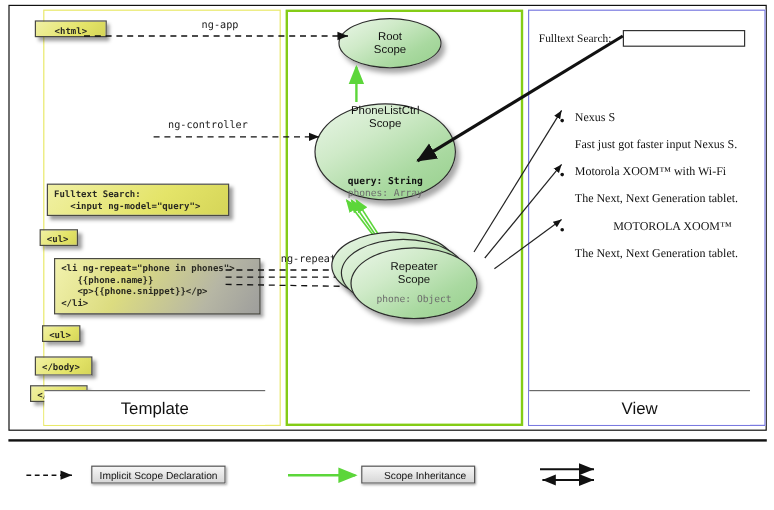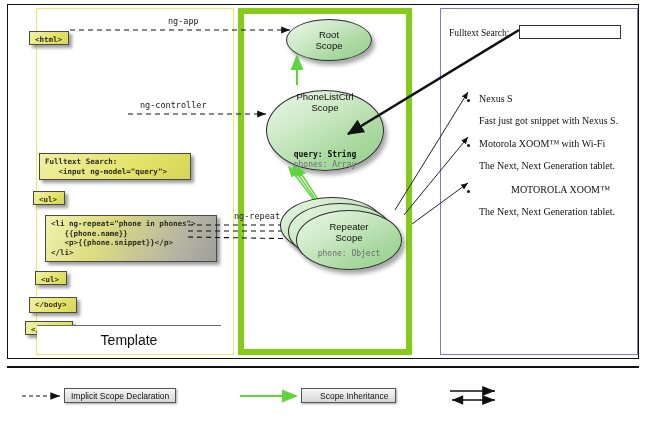--- a/index.html
+++ b/index.html
@@ -9,21 +9,21 @@
   
   .outer-frame{position:absolute;left:7px;top:4px;width:632px;height:355px;border:1px solid #111;box-sizing:border-box;}
 
   
   .panel{position:absolute;box-sizing:border-box;background:#fff;}
   .panel .panel-body{position:absolute;inset:0;}
   .panel-label{position:absolute;left:0;right:12px;bottom:0;height:28px;border-top:1px solid #6a6a6a;
      display:flex;align-items:center;justify-content:center;font-size:14px;color:#111;background:#fff;}
 
   #panel-template{left:36px;top:8px;width:198px;height:347px;border:1px solid #e9e96a;}
-  #panel-model{left:238px;top:8px;width:174px;height:347px;border:6px solid #84cc16;}
+  #panel-model{left:238px;top:8px;width:198px;height:347px;border:2px solid #84cc16;}
   #panel-view{left:440px;top:8px;width:198px;height:347px;border:1px solid #7a7ae0;}
 
   
   .codebox{position:absolute;box-sizing:border-box;
     border:1px solid #4a4a42;
     background:linear-gradient(135deg,#f2f2a8 0%,#e9e96a 45%,#d8d85c 100%);
     box-shadow:3px 3px 3px rgba(0,0,0,.38);
     font-family:"DejaVu Sans Mono","Liberation Mono",monospace;
     font-size:7.5px;line-height:9.5px;color:#2a2a22;
     padding:3px 5px;white-space:pre;font-weight:bold;}
@@ -62,30 +62,30 @@
 </style>
 </head>
 <body>
 
 <div id="stage">
 
   <div class="outer-frame"></div>
 
   <div class="panel" id="panel-template">
     <div class="panel-body">
-      <div class="codebox plain" style="left:-8px;top:22px;width:40px;height:14px;">&lt;html&gt;</div>
+      <div class="codebox plain" style="left:-8px;top:8px;width:60px;height:14px;text-align:center;">&lt;html&gt;</div>
       <div class="codebox plain" style="left:2px;top:144px;width:152px;height:27px;">Fulltext Search:
    &lt;input ng-model="query"&gt;</div>
       <div class="codebox plain" style="left:-4px;top:182px;width:32px;height:14px;">&lt;ul&gt;</div>
       <div class="codebox grayish" style="left:8px;top:206px;width:172px;height:47px;">&lt;li ng-repeat="phone in phones"&gt;
    {{phone.name}}
    &lt;p&gt;{{phone.snippet}}&lt;/p&gt;
 &lt;/li&gt;</div>
       <div class="codebox plain" style="left:-2px;top:262px;width:32px;height:14px;">&lt;ul&gt;</div>
-      <div class="codebox plain" style="left:-8px;top:288px;width:48px;height:16px;font-family:Liberation Mono, monospace;">&lt;/body&gt;</div>
+      <div class="codebox plain" style="left:-8px;top:288px;width:48px;height:16px;">&lt;/body&gt;</div>
       <div class="codebox plain" style="left:-12px;top:312px;width:48px;height:14px;">&lt;/html&gt;</div>
     </div>
     <div class="panel-label">Template</div>
   </div>
 
   <div class="panel" id="panel-model">
     <div class="panel-body">
 
       <div class="ellipse" style="left:42px;top:5px;width:86px;height:42px;">
         <div class="ttl">Root<br>Scope</div>
@@ -109,30 +109,31 @@
     </div>
   </div>
 
   <div class="panel" id="panel-view">
     <div class="panel-body">
       <div class="view-label" style="left:8px;top:19px;">Fulltext Search:</div>
       <input class="view-input" style="left: 78px; top: 16px; width: 102px; height: 14px; font-size: 9px; padding: 0px 2px;" placeholder="">
 
       <div class="view-bullet" style="left:26px;top:90px;"></div>
       <div class="view-item" style="left:38px;top:84px;">Nexus S</div>
-      <div class="view-item" style="left:38px;top:106px;">Fast just got snippet with Nexus S.</div>
+      <div class="view-item" style="left:38px;top:106px;">Fast just got faster input Nexus S.</div>
 
       <div class="view-bullet" style="left:26px;top:135px;"></div>
       <div class="view-item" style="left:38px;top:129px;">Motorola XOOM™  with Wi-Fi</div>
       <div class="view-item" style="left:38px;top:151px;">The Next, Next Generation tablet.</div>
 
       <div class="view-bullet" style="left:26px;top:181px;"></div>
       <div class="view-item" style="left:38px;top:175px;margin-left:32px;">MOTOROLA XOOM™</div>
       <div class="view-item" style="left:38px;top:197px;">The Next, Next Generation tablet.</div>
     </div>
+    <div class="panel-label">View</div>
   </div>
 
   <svg class="ovl">
     <defs>
       <marker id="ah-black" markerWidth="9" markerHeight="9" refX="8" refY="4" orient="auto">
         <path d="M0,0.8 L8,4 L0,7.2 z" fill="#111"></path>
       </marker>
       <marker id="ah-black-s" markerWidth="8" markerHeight="8" refX="7" refY="3.5" orient="auto">
         <path d="M0,0.6 L7,3.5 L0,6.4 z" fill="#111"></path>
       </marker>
@@ -197,16 +198,16 @@
     </g>
     <g>
       <line x1="240" y1="396" x2="296" y2="396" stroke="#5cd63a" stroke-width="2" marker-end="url(#ah-green)"></line>
     </g>
     <g>
       <line x1="450" y1="391" x2="495" y2="391" stroke="#111" stroke-width="1.6" marker-end="url(#ah-black)"></line>
       <line x1="452" y1="400" x2="495" y2="400" stroke="#111" stroke-width="1.6" marker-end="url(#ah-black)" marker-start="url(#ah-black-start)"></line>
     </g>
   </svg>
 
-  <div class="legend-box" style="left:64px;top:388px;">Implicit Scope Declaration</div>
+  <div class="legend-box" style="left:76px;top:388px;">Implicit Scope Declaration</div>
   <div class="legend-box" style="left:301px;top:388px;padding-left:18px;">Scope Inheritance</div>
 
 </div>
 
 </body></html>

